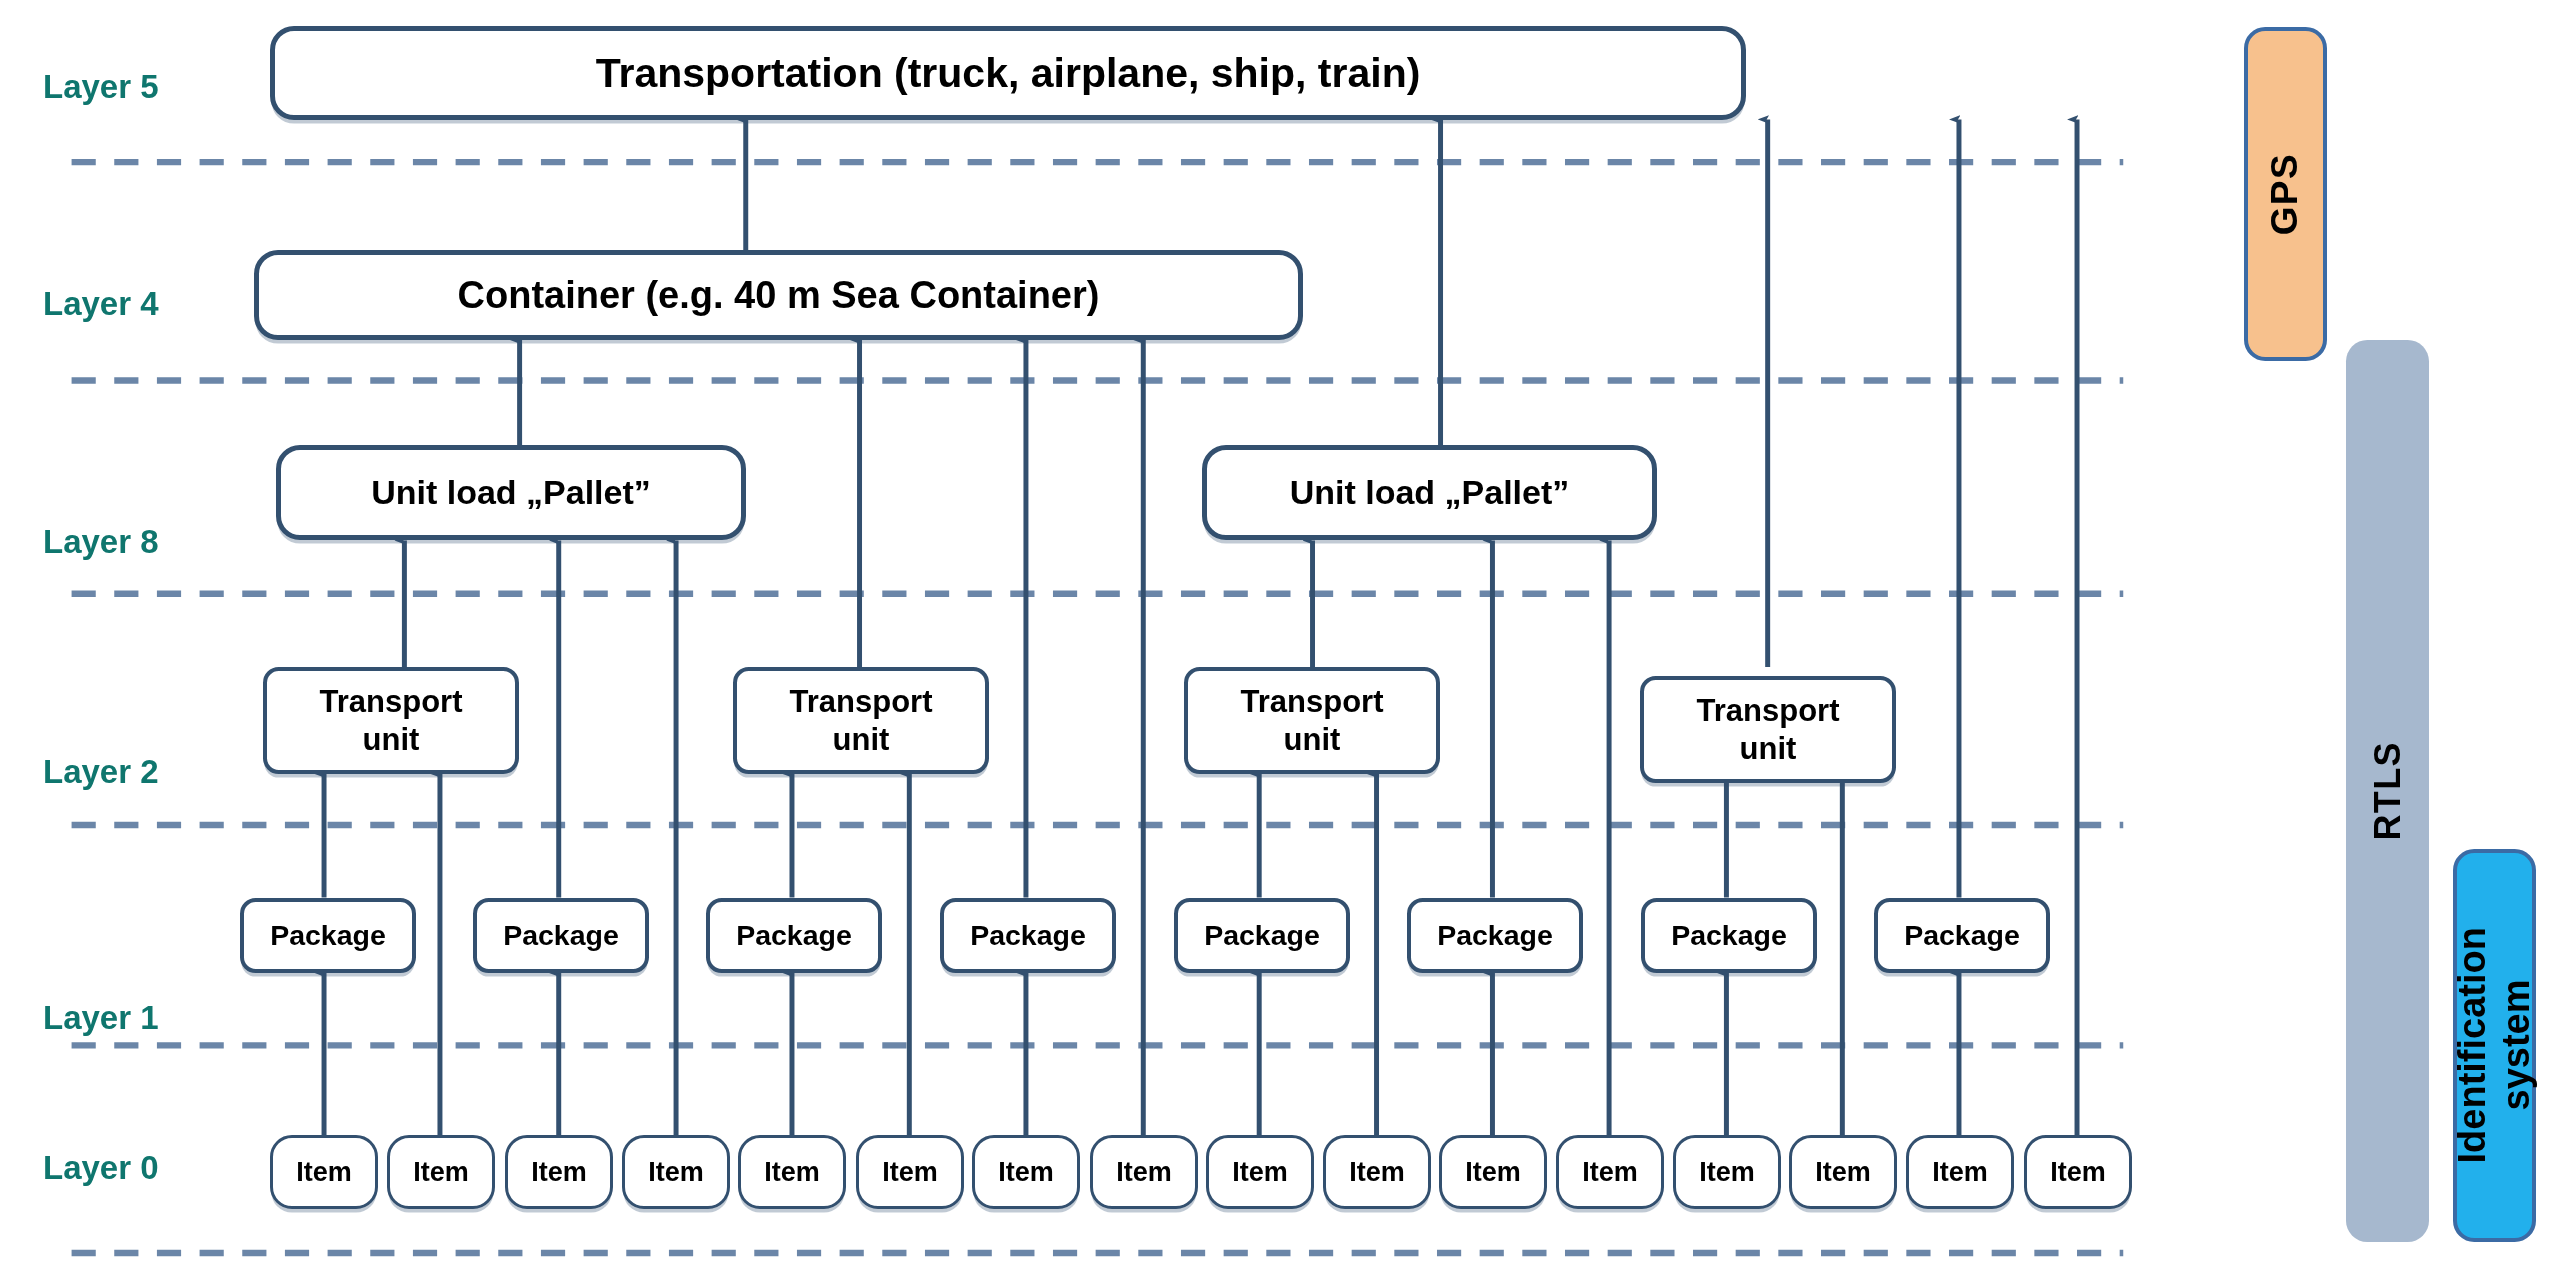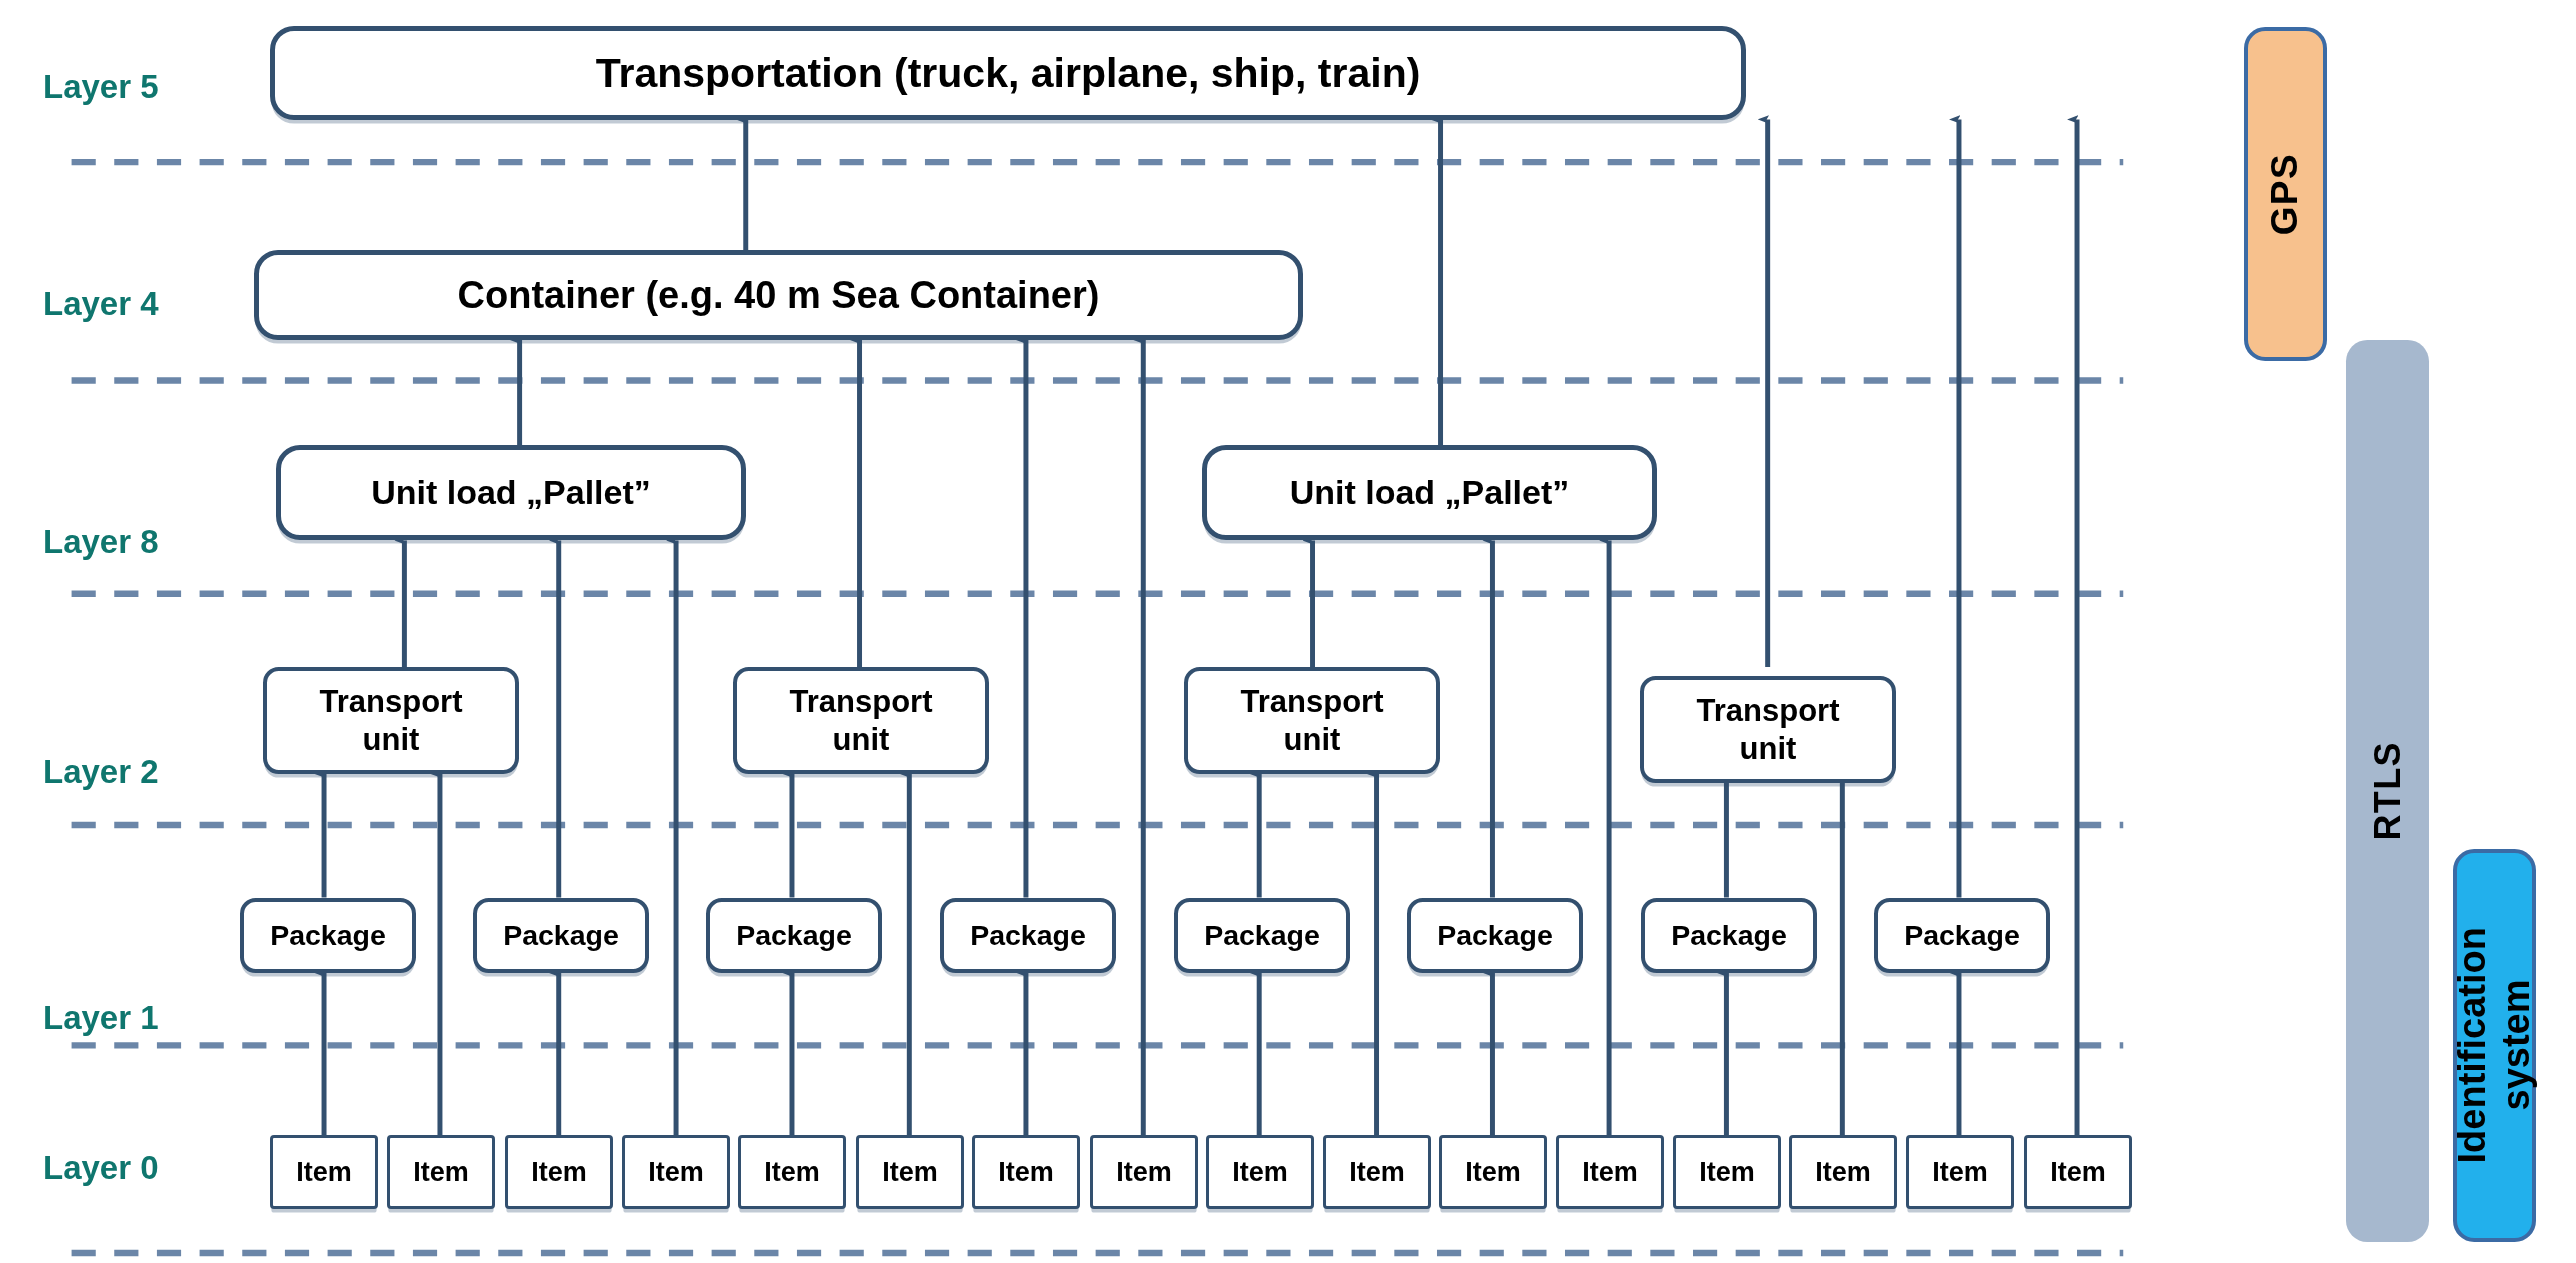--- a/index.html
+++ b/index.html
@@ -26,21 +26,21 @@
     box-shadow:0 5px 0 -1.4px rgba(51,80,111,.30);
   }
   .node span{display:block;padding:0 7.1px;}
 
   .big-node{border-radius:24px;border-width:5px;}
   .n-transport{font-size:41px;}
   .n-container{font-size:38px;}
   .n-pallet{font-size:34px;}
   .n-tunit{font-size:31px;text-align:right;}
   .n-package{font-size:28.5px;}
-  .n-item{font-size:27px;border-radius:4px;border-width:3.6px;}
+  .n-item{font-size:27px;border-radius:22px;border-width:3.6px;}
 
   
   .layer-label{
     position:absolute;
     font-size:33px;
     font-weight:700;
     color:#0f766e;
     white-space:nowrap;
   }
 

